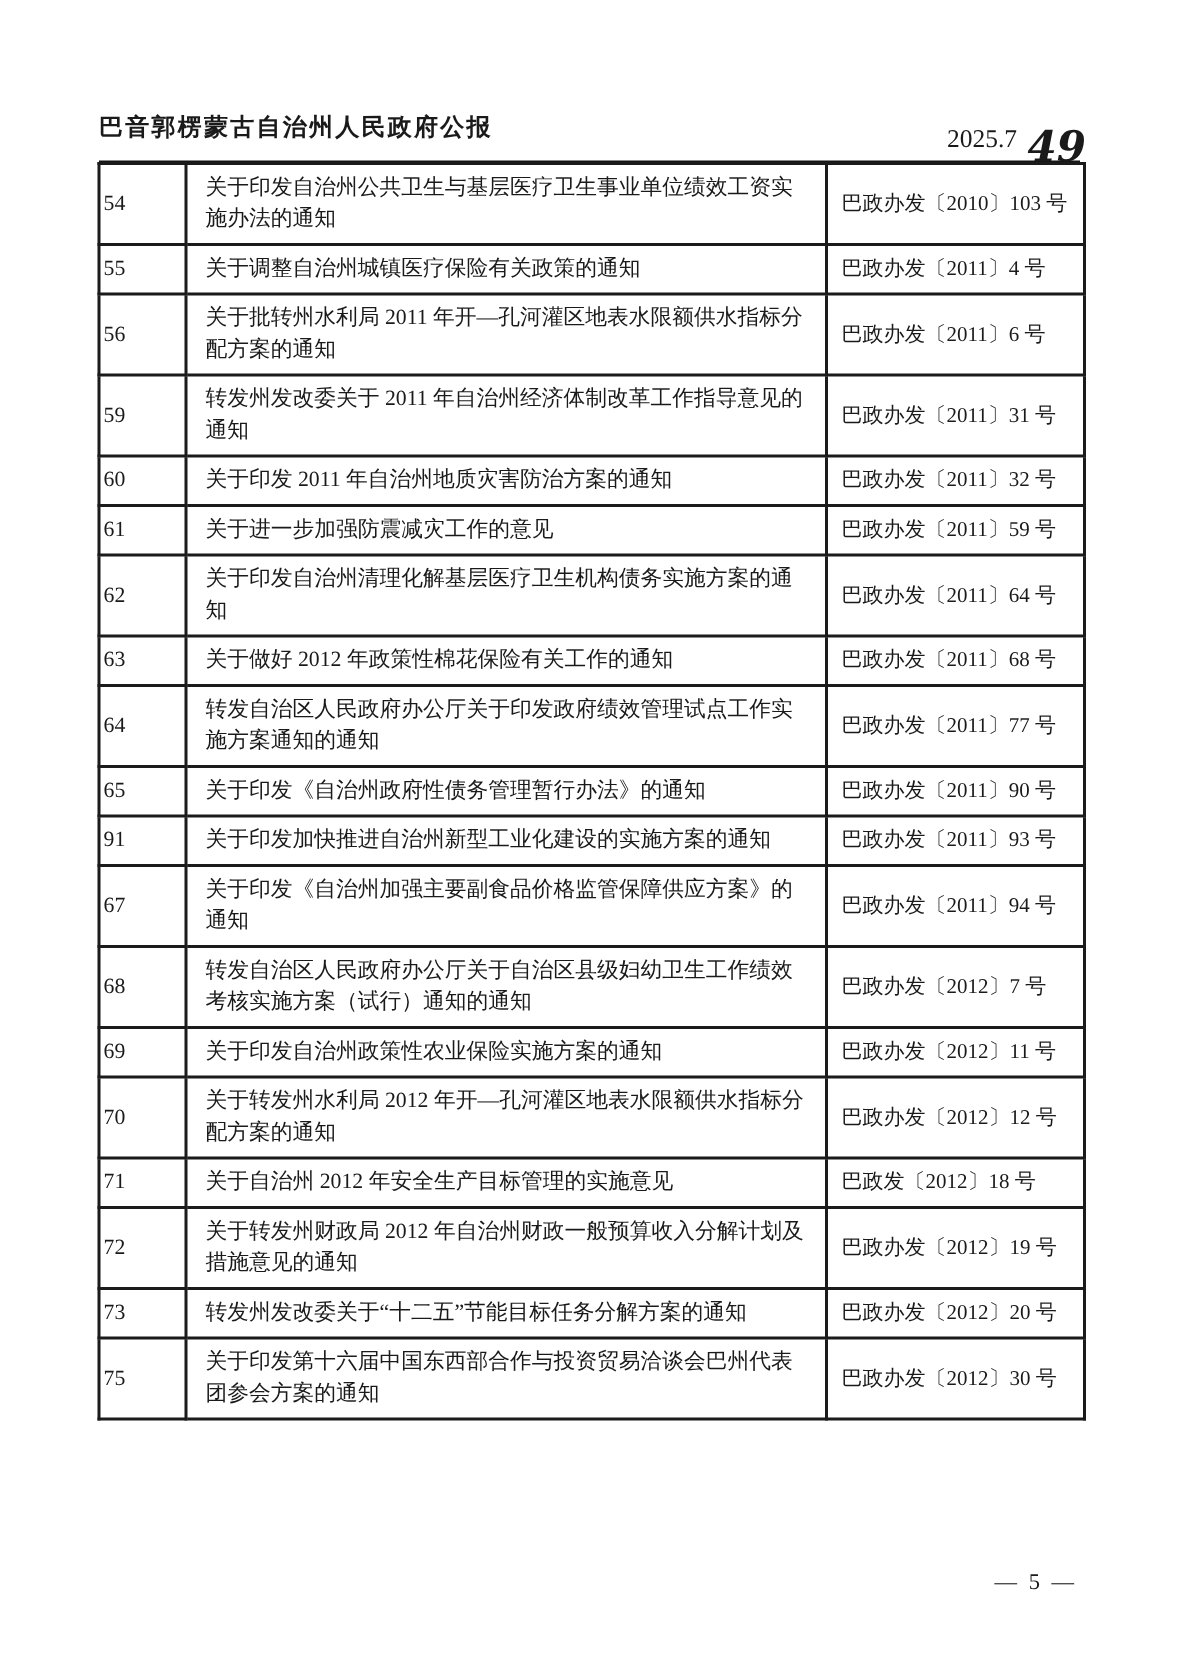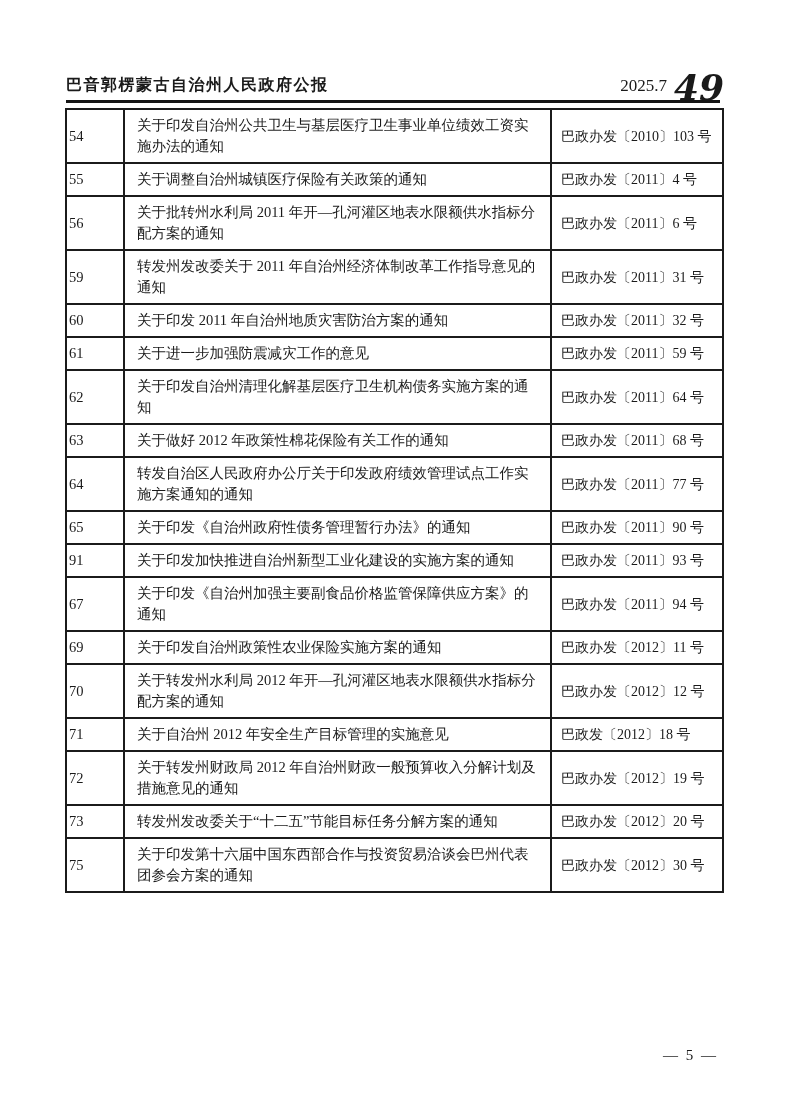--- a/index.html
+++ b/index.html
@@ -9,34 +9,34 @@
     margin:0 auto;
     background:#ffffff;
     color:#1a1a1a;
     font-family:"Liberation Serif", serif;
     overflow:hidden;
     box-sizing:border-box;
   }
 
   
   .header { position:absolute; left:66px; top:60px; width:658px; }
-  .header-row { display:flex; justify-content:space-between; align-items:flex-end; }
+  .header-row { display:flex; justify-content:space-between; align-items:flex-start;margin-top:15px; }
   .header-title {
     font-family:"Liberation Sans", sans-serif;
     font-weight:bold;
     font-size:16px;
     letter-spacing:1.5px;
   }
   .issue-wrap { display:flex; align-items:flex-end; }
   .issue-date { font-size:17px; line-height:1; padding-bottom:2px; }
   .issue-number {
     font-family:"DejaVu Serif", serif;
     font-weight:bold;
     font-style:italic;
-    font-size:36px;
+    font-size:28px;
     line-height:1;
     margin-left:7px;
     position:relative;
     top:9px;
   }
   .header-rule { border-top:3px solid #151515; margin-top:4px; width:654px; }
 
   
   .doc-table {
     position:absolute;
@@ -141,20 +141,25 @@
           <td class="cell-no">91</td>
           <td class="cell-title">关于印发加快推进自治州新型工业化建设的实施方案的通知</td>
           <td class="cell-docno">巴政办发〔2011〕93 号</td>
         </tr>
         <tr>
           <td class="cell-no">67</td>
           <td class="cell-title">关于印发《自治州加强主要副食品价格监管保障供应方案》的通知</td>
           <td class="cell-docno">巴政办发〔2011〕94 号</td>
         </tr>
         <tr>
+          <td class="cell-no">68</td>
+          <td class="cell-title">转发自治区人民政府办公厅关于自治区县级妇幼卫生工作绩效考核实施方案（试行）通知的通知</td>
+          <td class="cell-docno">巴政办发〔2012〕7 号</td>
+        </tr>
+        <tr>
           <td class="cell-no">69</td>
           <td class="cell-title">关于印发自治州政策性农业保险实施方案的通知</td>
           <td class="cell-docno">巴政办发〔2012〕11 号</td>
         </tr>
         <tr>
           <td class="cell-no">70</td>
           <td class="cell-title">关于转发州水利局 2012 年开—孔河灌区地表水限额供水指标分配方案的通知</td>
           <td class="cell-docno">巴政办发〔2012〕12 号</td>
         </tr>
         <tr>

